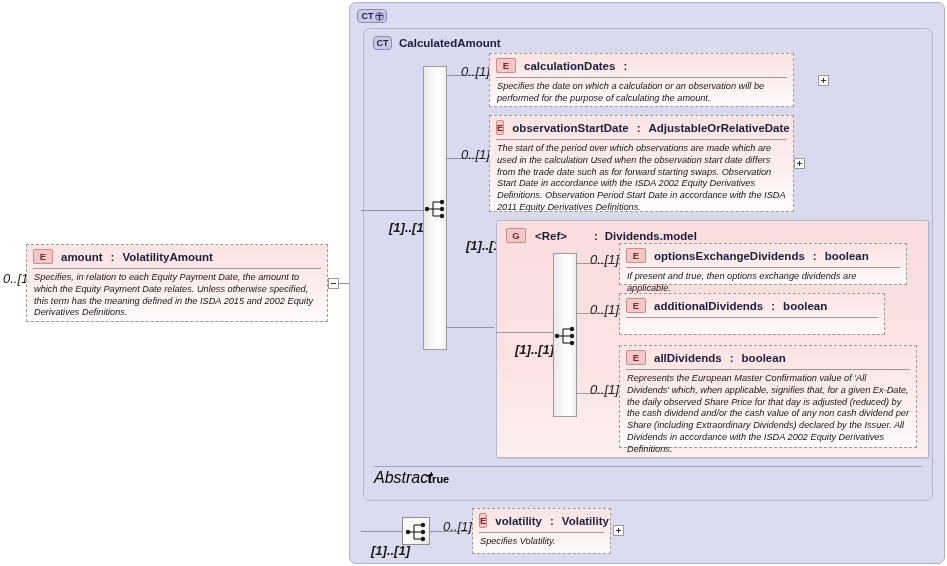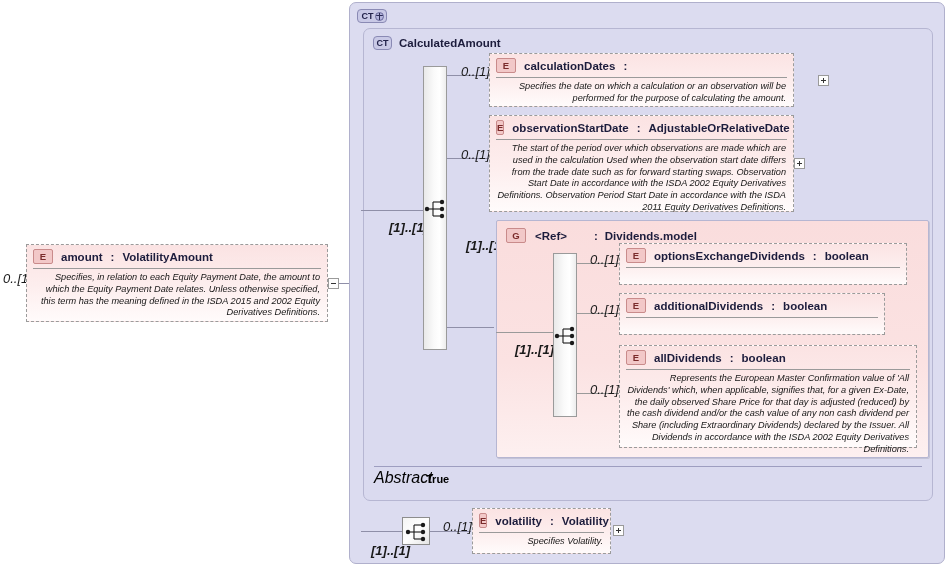--- a/index.html
+++ b/index.html
@@ -115,21 +115,20 @@
     height: 1px;
     background: #9a9a9a;
     margin: 0 6px;
   }
   .elem-desc {
     font-size: 9.2px;
     font-style: italic;
     color: #161616;
     padding: 3px 7px 4px 7px;
     line-height: 1.28;
-    text-align: right;
   }
 
   
   .grp-panel {
     background: linear-gradient(180deg,#fadddd 0%, #fbe2e2 60%, #fdf0f0 100%);
     border: 1px solid #b6b6d2;
     border-radius: 2px;
     box-shadow: 1px 1px 0 rgba(0,0,0,0.10);
     box-sizing: border-box;
   }
@@ -317,20 +316,21 @@
 
   <div class="occ" style="left:590px; top:252px;">0..[1]</div>
   <div class="elem abs" style="left:619px; top:243px; width:288px; height:42px;">
     <div class="elem-head">
       <span class="badge badge-e">E</span>
       <span>optionsExchangeDividends</span>
       <span>:</span>
       <span>boolean</span>
     </div>
     <div class="elem-rule"></div>
+    <div class="elem-desc">If present and true, then options exchange dividends are applicable.</div>
   </div>
 
   <div class="occ" style="left:590px; top:302px;">0..[1]</div>
   <div class="elem abs" style="left:619px; top:293px; width:266px; height:42px;">
     <div class="elem-head">
       <span class="badge badge-e">E</span>
       <span>additionalDividends</span>
       <span>:</span>
       <span>boolean</span>
     </div>

